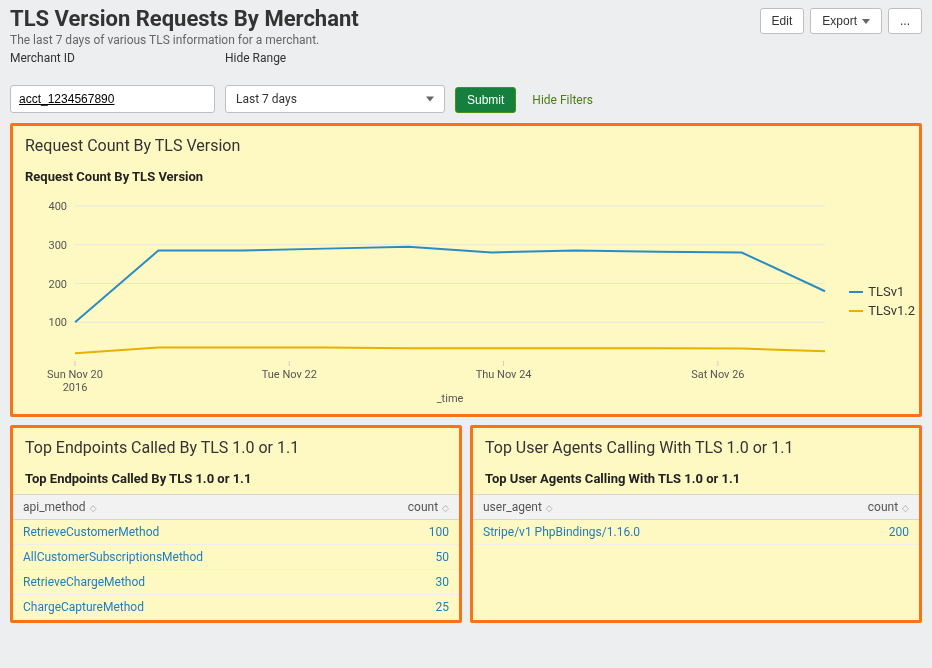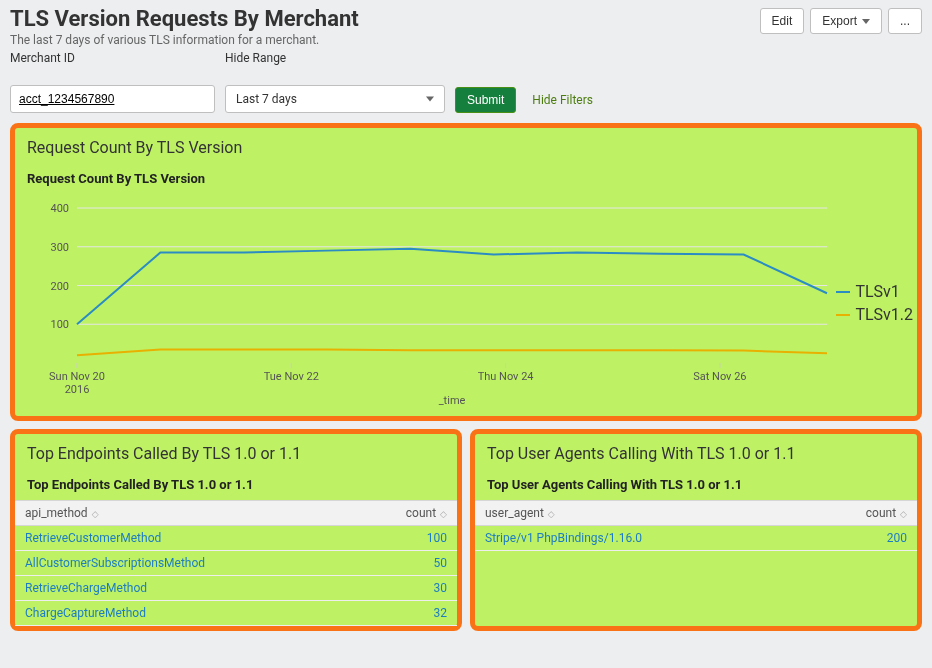--- a/index.html
+++ b/index.html
@@ -96,23 +96,23 @@
     .link {
       color: #4d7c0f;
       cursor: pointer;
       font-size: 12px;
       padding: 6px 6px;
     }
     .panels {
       padding: 0 10px 10px 10px;
     }
     .panel {
-      background: #bef264;
-      border: 5px solid #f97316;
-      border-radius: 8px;
+      background: #fef9c3;
+      border: 3px solid #f97316;
+      border-radius: 2px;
       margin-bottom: 8px;
     }
     .panel-title {
       font-size: 16px;
       font-weight: 400;
       padding: 10px 12px 4px 12px;
       color: #333;
     }
     .panel-subtitle {
       font-size: 13px;
@@ -126,21 +126,21 @@
     }
     svg.chart { display: block; }
     .axis-label { font-size: 11px; fill: #555; }
     .grid-line { stroke: #e5e5e5; stroke-width: 1; }
     .series-line { fill: none; stroke-width: 2; }
     .legend {
       position: absolute;
       right: 4px;
       top: 50%;
       transform: translateY(-50%);
-      font-size: 16px;
+      font-size: 13px;
     }
     .legend-item { display: flex; align-items: center; gap: 5px; margin-bottom: 4px; }
     .legend-swatch { width: 14px; height: 2px; }
     .row2 { display: flex; gap: 8px; }
     .row2 .panel { flex: 1; margin-bottom: 0; }
     table { width: 100%; border-collapse: collapse; font-size: 12px; }
     th {
       background: #f2f2f2;
       border-top: 1px solid #d6d6d6;
       border-bottom: 1px solid #d6d6d6;
@@ -258,21 +258,21 @@
             <tr>
               <td><a>AllCustomerSubscriptionsMethod</a></td>
               <td class="num">50</td>
             </tr>
             <tr>
               <td><a>RetrieveChargeMethod</a></td>
               <td class="num">30</td>
             </tr>
             <tr>
               <td><a>ChargeCaptureMethod</a></td>
-              <td class="num">32</td>
+              <td class="num">25</td>
             </tr>
           </tbody>
       </table>
     </div>
 
     <div class="panel">
       <div class="panel-title">Top User Agents Calling With TLS 1.0 or 1.1</div>
       <div class="panel-subtitle">Top User Agents Calling With TLS 1.0 or 1.1</div>
       <table>
         <thead>

